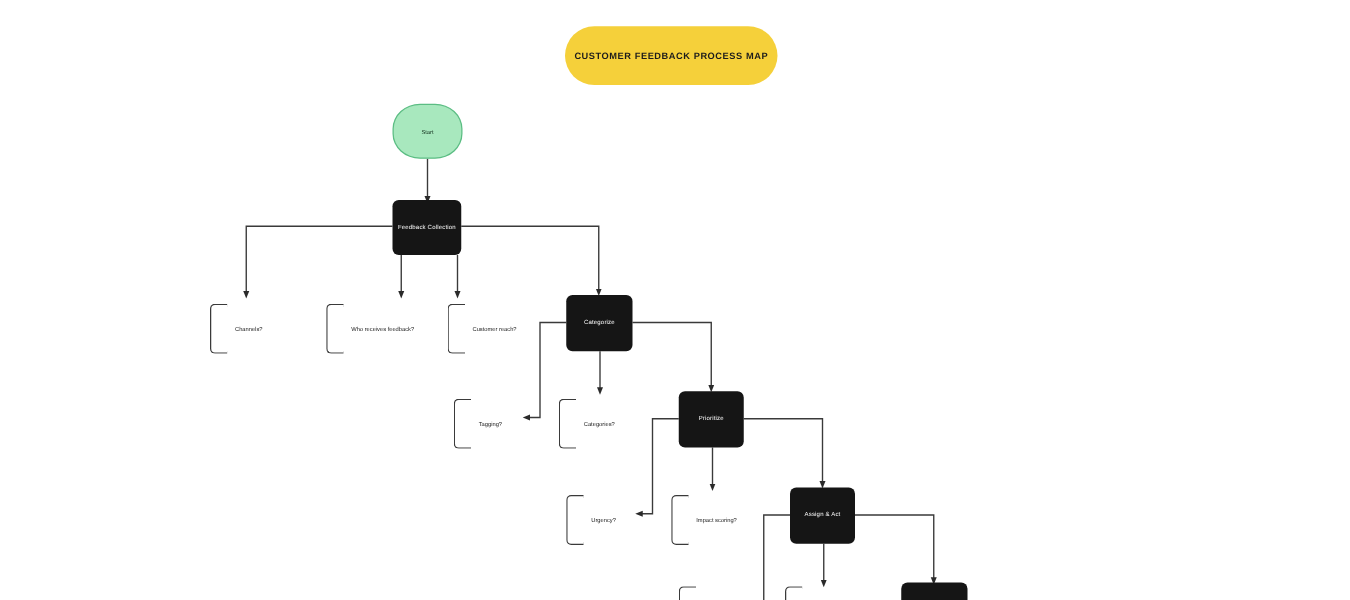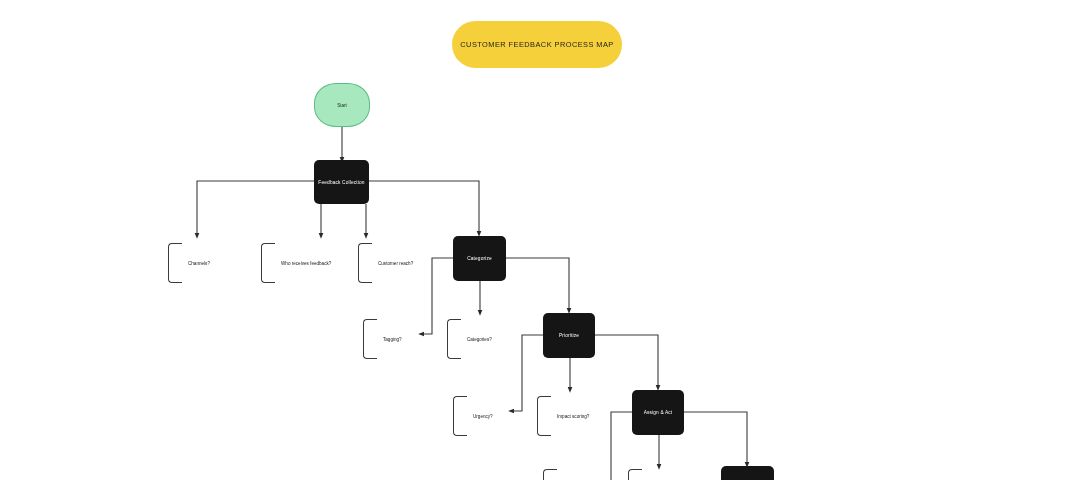--- a/index.html
+++ b/index.html
@@ -16,21 +16,21 @@
     position:absolute;
     left:452px; top:21px;
     width:170px; height:47px;
     background:#F5D03A;
     border-radius:24px;
     display:flex; align-items:center; justify-content:center;
     z-index:5;
   }
   .title-pill .title-text {
     font-size:7.4px;
-    font-weight:normal;
+    font-weight:bold;
     letter-spacing:0.45px;
     color:#1c1c1c;
     white-space:nowrap;
   }
 
   
   .start-node {
     position:absolute;
     left:314px; top:83px;
     width:56px; height:44px;

